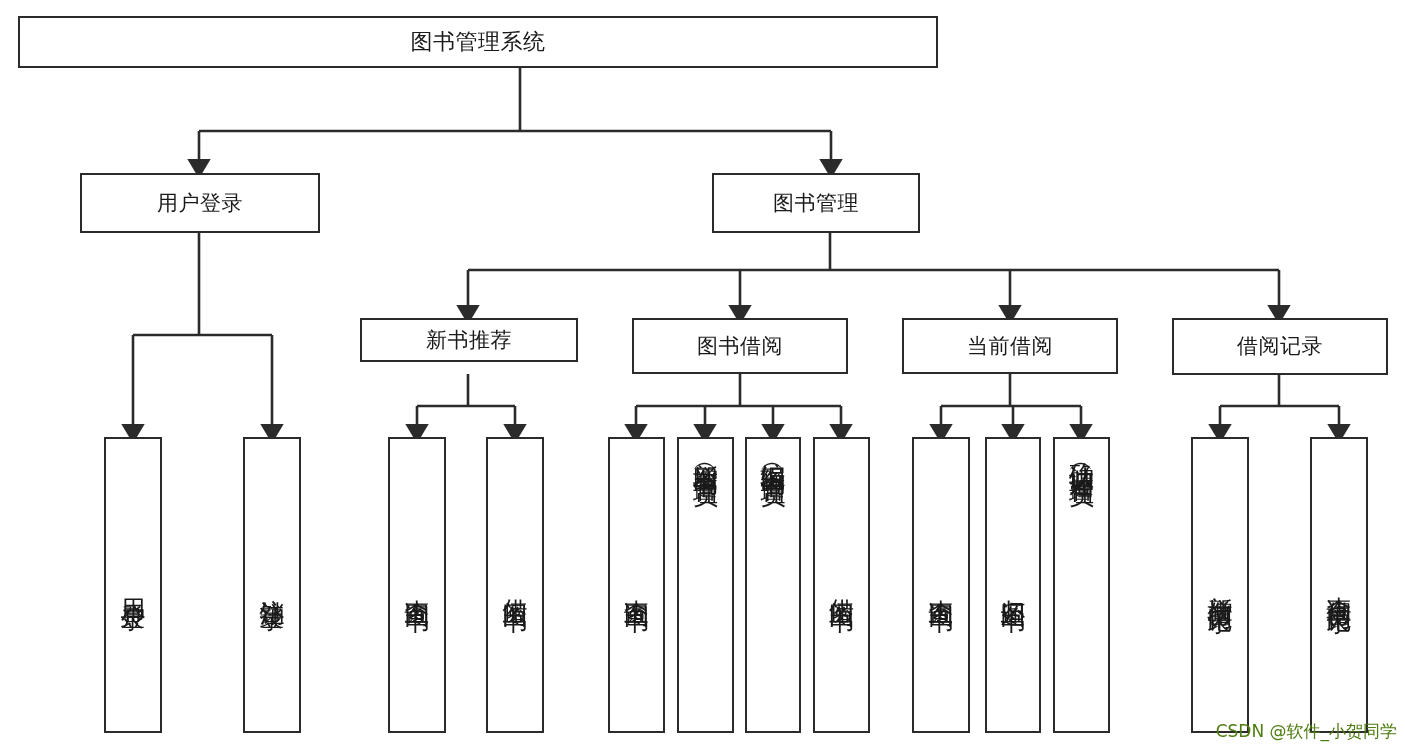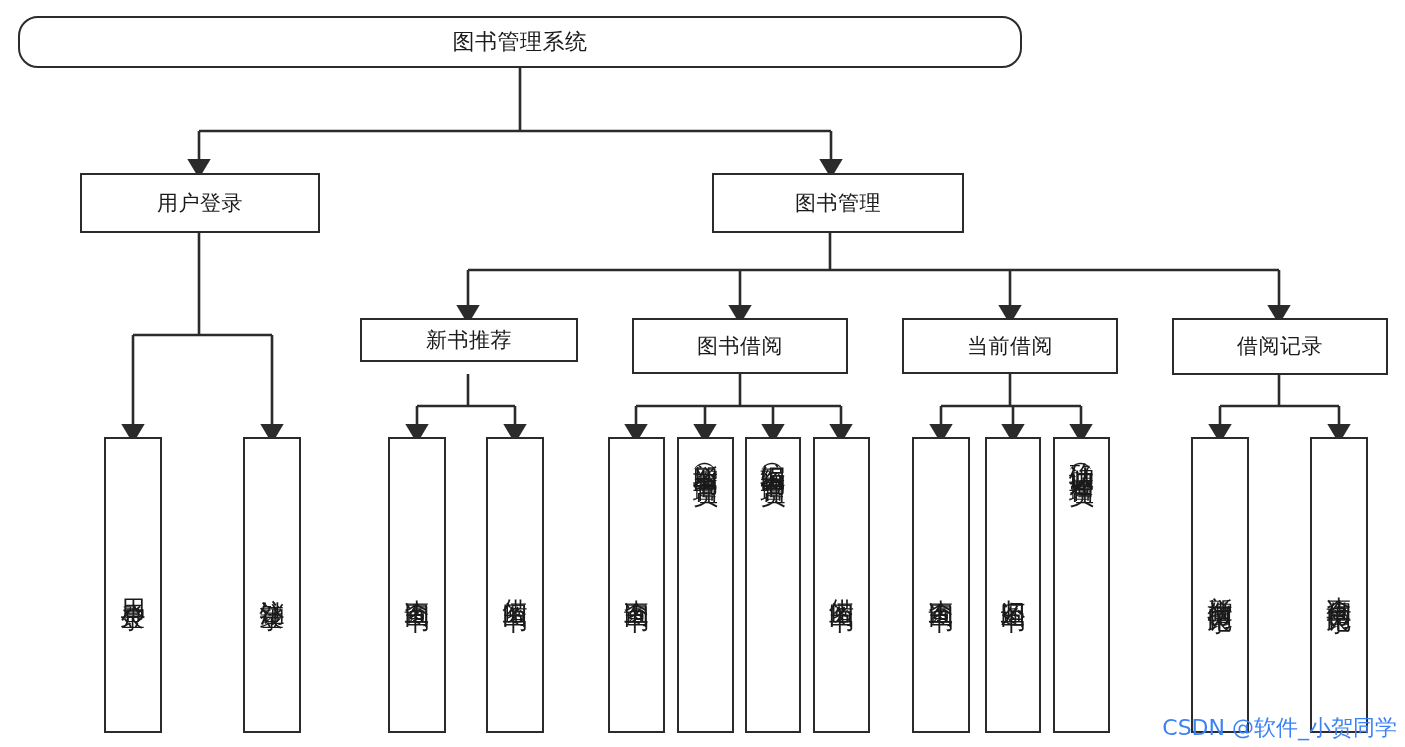--- a/index.html
+++ b/index.html
@@ -68,22 +68,22 @@
     align-items: center;
   }
   .node-v.v-top {
     align-items: flex-start;
     padding-top: 4px;
   }
   #watermark {
     position: absolute;
     right: 8px;
     bottom: 4px;
-    font-size: 22px;
-    color: #3b82f6;
+    font-size: 17px;
+    color: #4d7c0f;
     z-index: 5;
     white-space: nowrap;
     font-family: "DejaVu Sans", "Liberation Sans", sans-serif;
   }
 </style>
 </head>
 <body>
 
 <div id="diagram-root">
 
@@ -130,28 +130,28 @@
       <path d="M 1013,406 L 1013,428" marker-end="url(#arrowhead)"></path>
       <path d="M 1081,406 L 1081,428" marker-end="url(#arrowhead)"></path>
 
       <path d="M 1279,374 L 1279,406"></path>
       <path d="M 1220,406 L 1339,406"></path>
       <path d="M 1220,406 L 1220,428" marker-end="url(#arrowhead)"></path>
       <path d="M 1339,406 L 1339,428" marker-end="url(#arrowhead)"></path>
     </g>
   </svg>
 
-  <div class="node node-h" id="node-root" style="left:18px; top:16px; width:1004px; height:52px;border-radius:20px;">
+  <div class="node node-h" id="node-root" style="left:18px; top:16px; width:920px; height:52px;">
     <span class="node-label">图书管理系统</span>
   </div>
 
   <div class="node node-h" style="left:80px; top:173px; width:240px; height:60px;">
     <span class="node-label">用户登录</span>
   </div>
-  <div class="node node-h" style="left:712px; top:173px; width:252px; height:60px;">
+  <div class="node node-h" style="left:712px; top:173px; width:208px; height:60px;">
     <span class="node-label">图书管理</span>
   </div>
 
   <div class="node node-h" style="left:360px; top:318px; width:218px; height:44px;">
     <span class="node-label">新书推荐</span>
   </div>
   <div class="node node-h" style="left:632px; top:318px; width:216px; height:56px;">
     <span class="node-label">图书借阅</span>
   </div>
   <div class="node node-h" style="left:902px; top:318px; width:216px; height:56px;">

